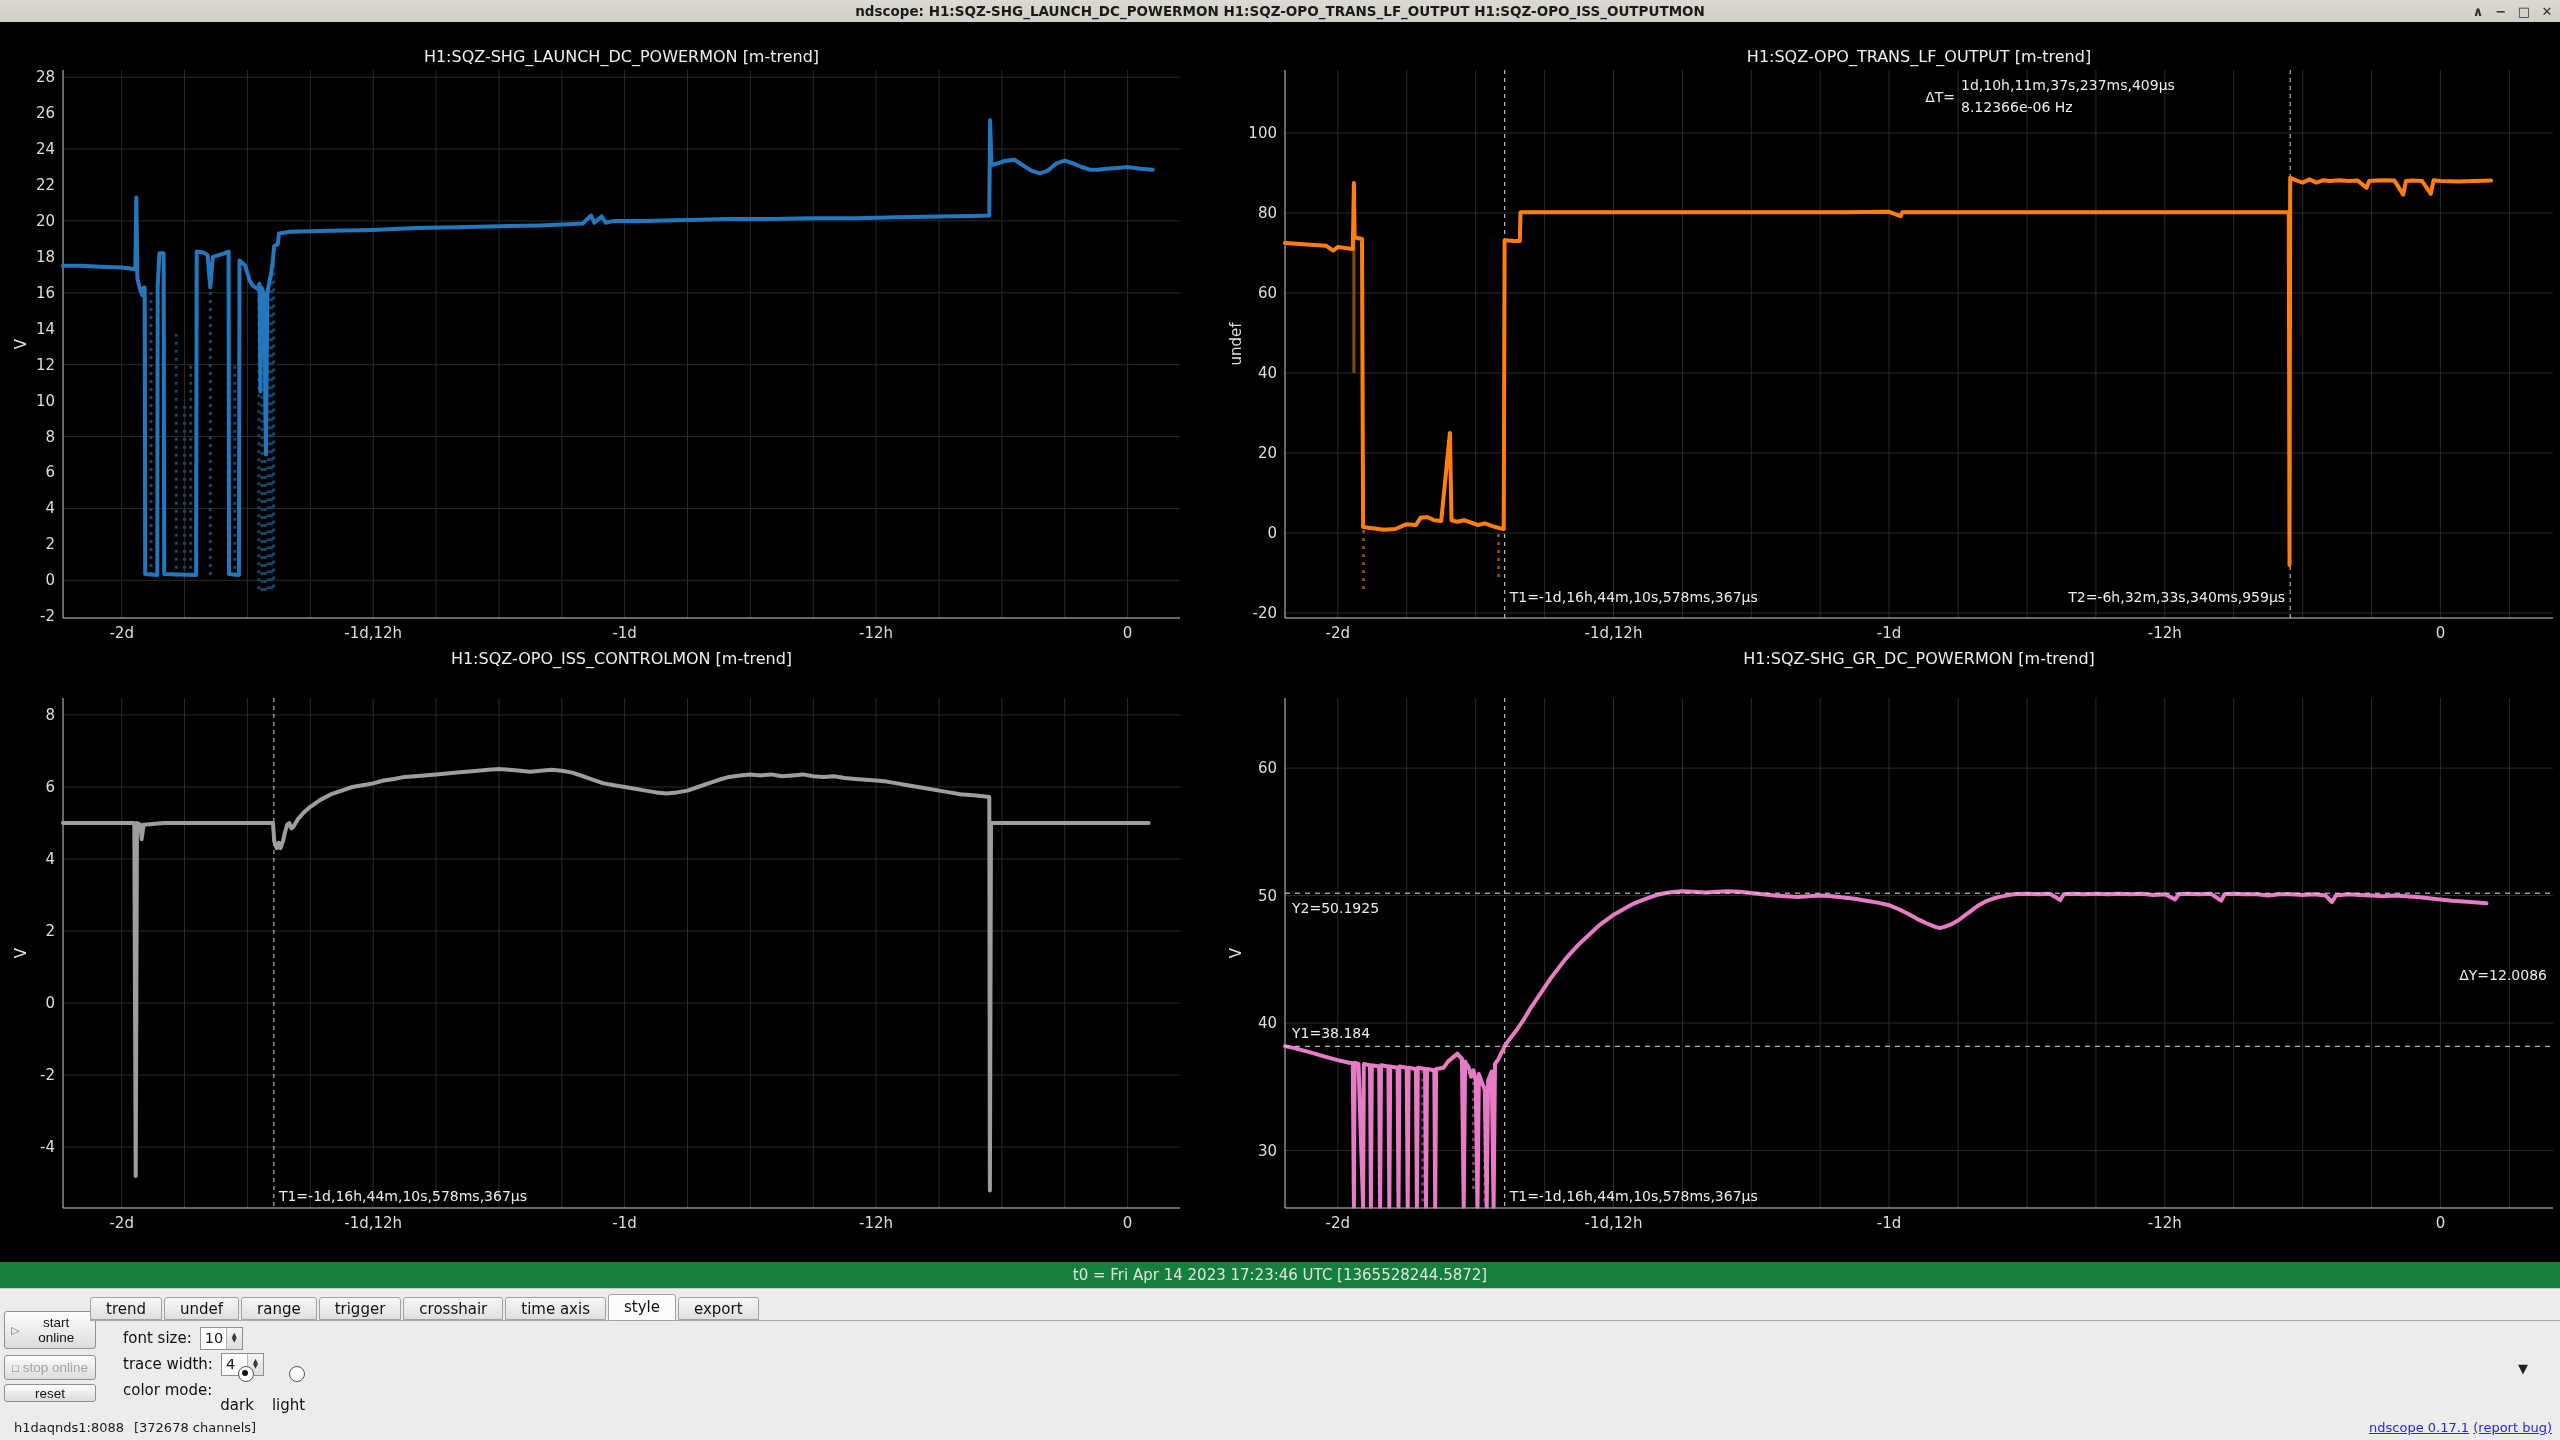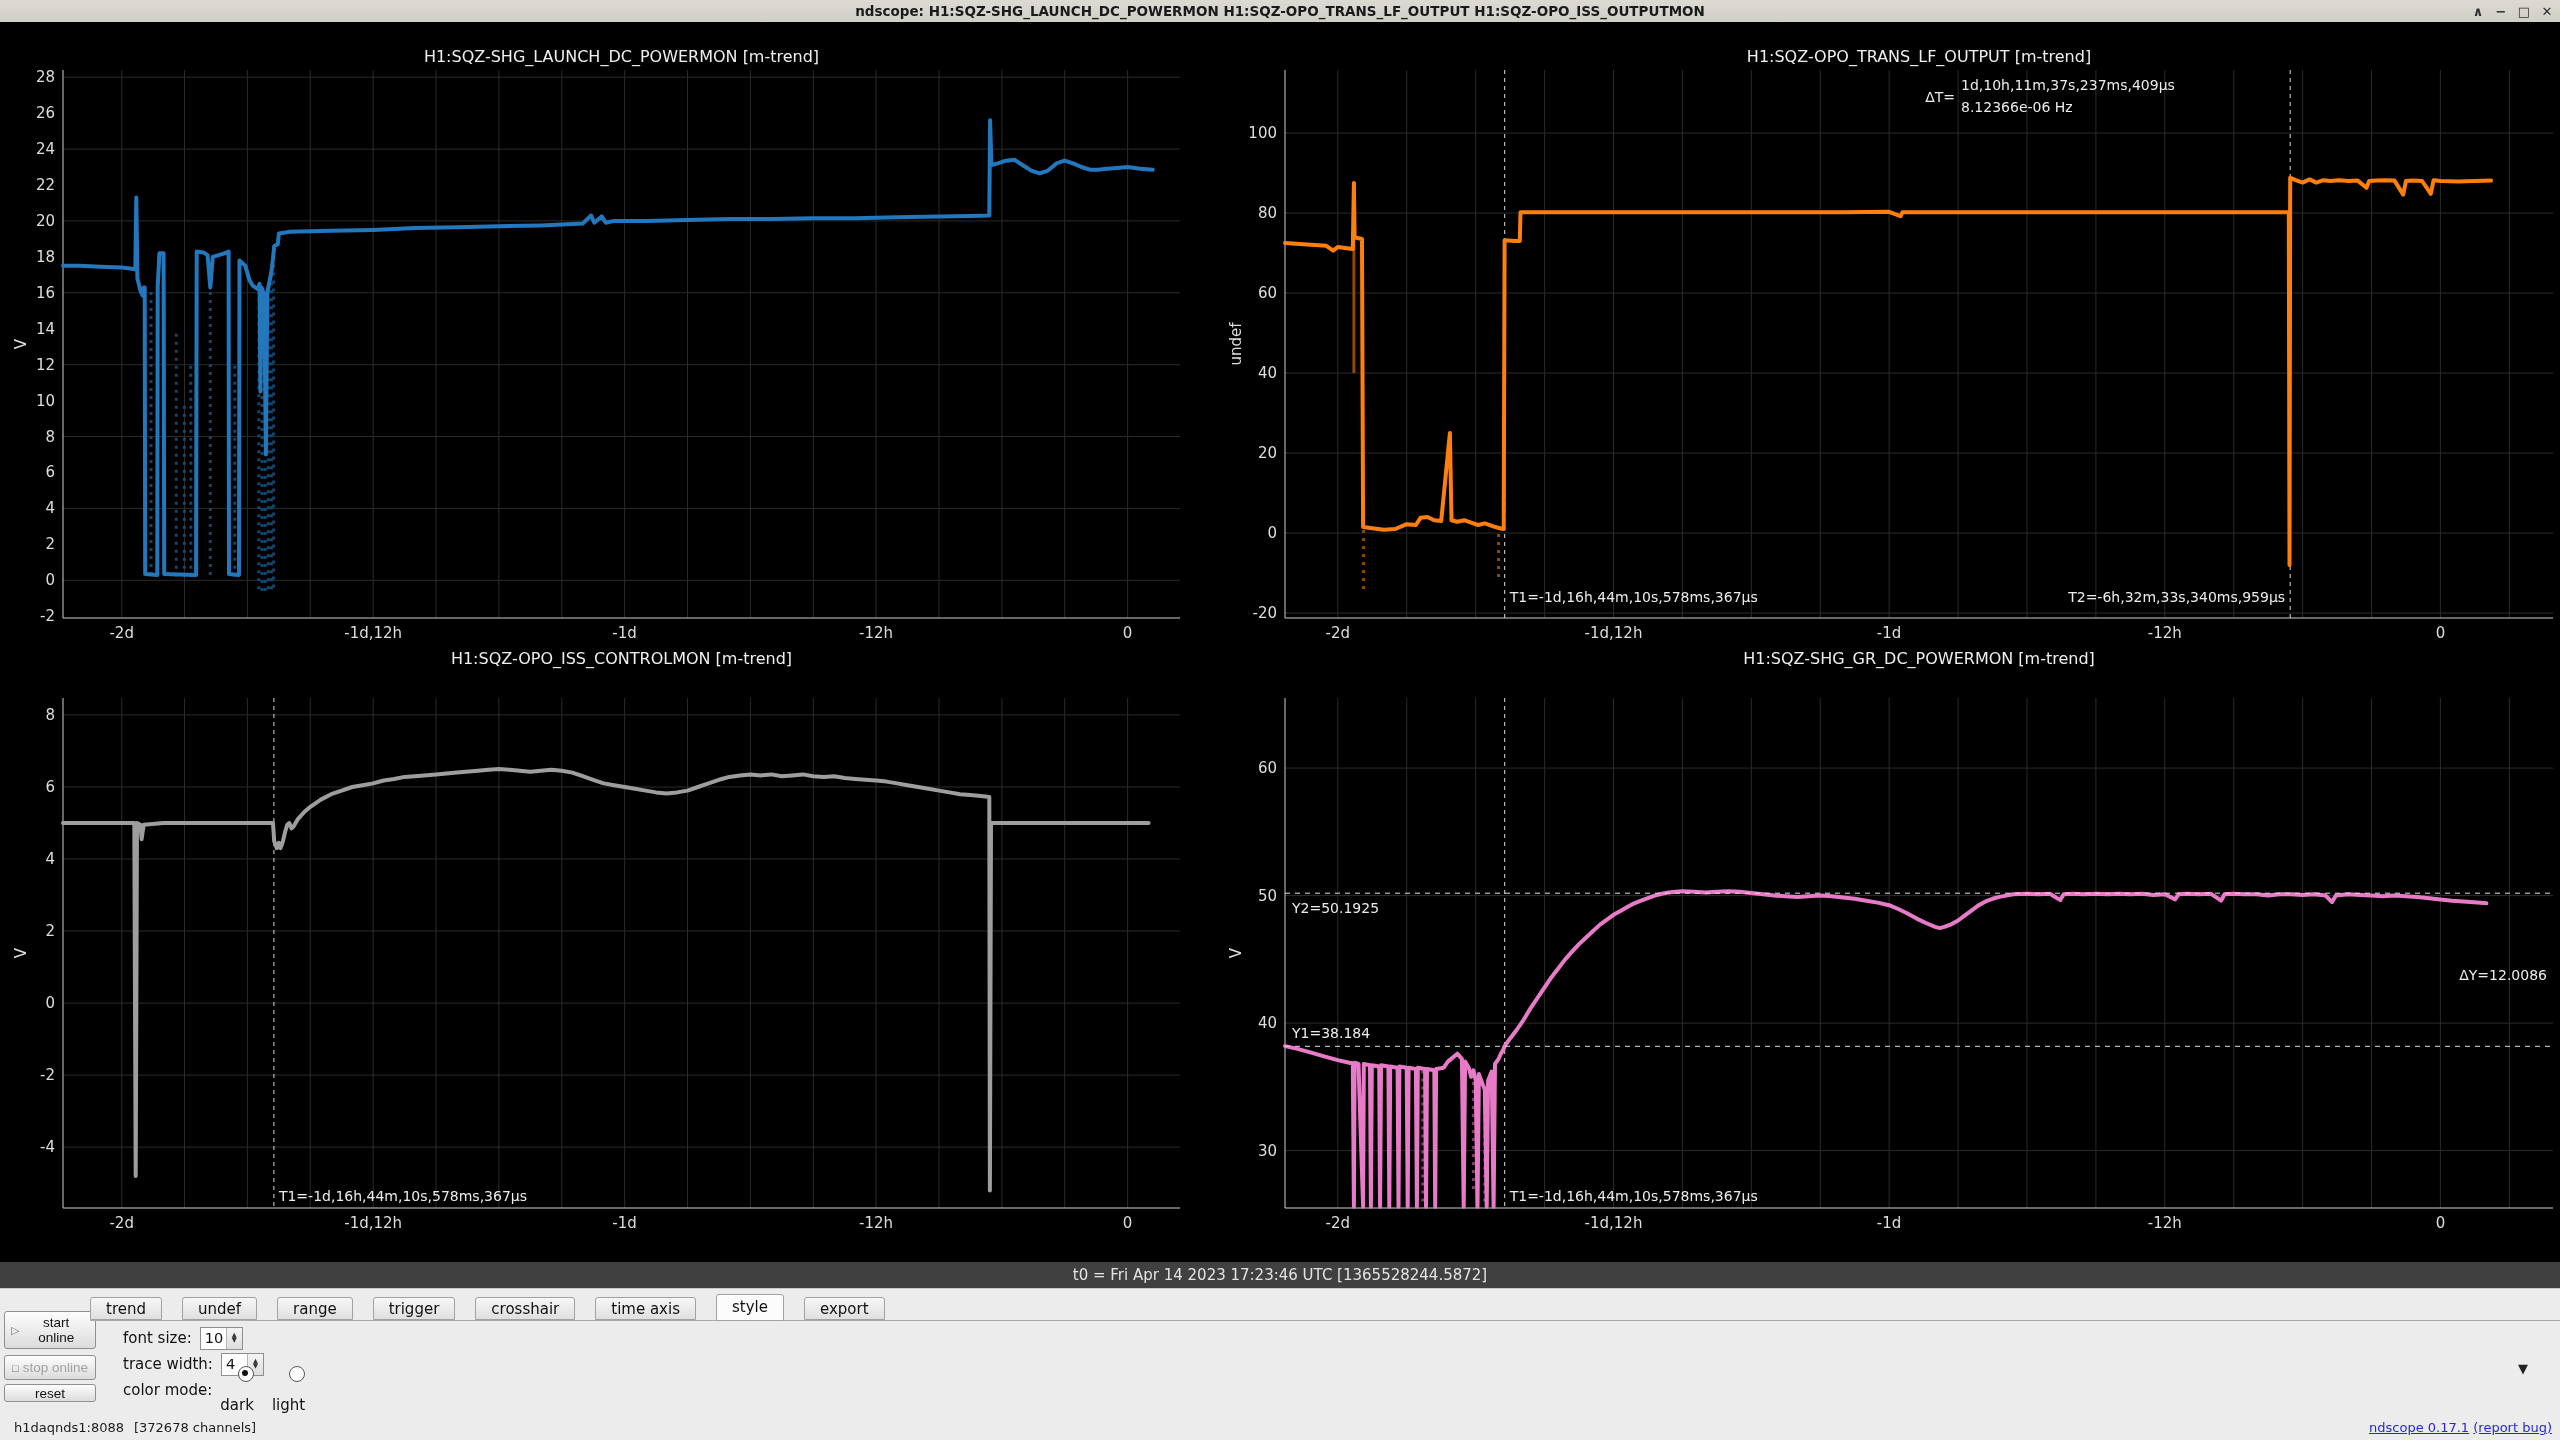--- a/index.html
+++ b/index.html
@@ -10,36 +10,36 @@
     display:flex;align-items:center;justify-content:center;}
   #titlebar .title-text{font-size:13.5px;font-weight:bold;color:#1a1a1a;}
   #winbtns{position:absolute;right:6px;top:0;height:22px;display:flex;align-items:center;gap:9px;}
   .winbtn{font-size:13px;font-weight:bold;color:#2f2f2f;width:14px;text-align:center;cursor:default;}
   
   #plots{position:absolute;top:22px;left:0;width:2560px;height:1240px;background:#000;
     display:grid;grid-template-columns:1225px 1335px;grid-template-rows:618px 622px;}
   .plot-cell{position:relative;background:#000;}
   .plot-cell svg{display:block;}
   svg text{font-family:"DejaVu Sans","Liberation Sans",sans-serif;}
-  #t0bar{position:absolute;top:1262px;left:0;width:2560px;height:26px;background:#404040;
+  #t0bar{position:absolute;top:1262px;left:0;width:2560px;height:26px;background:#15803d;
     display:flex;align-items:center;justify-content:center;}
   #t0bar span{color:#e3e3e3;font-size:15px;}
   
   #controls{position:absolute;top:1288px;left:0;width:2560px;height:127px;background:#ececec;border-top:1px solid #c9c9c9;}
   .side-btn{position:absolute;left:4px;width:92px;border:1px solid #909090;border-radius:3px;
     background:linear-gradient(#fdfdfd,#dcdcdc);font-size:13.5px;color:#111;text-align:center;
     display:flex;align-items:center;justify-content:center;gap:4px;cursor:pointer;}
   #btn-start{top:22px;height:38px;}
   #btn-stop{top:66px;height:25px;color:#a2a2a2;}
   #btn-reset{top:95px;height:18px;}
   .btn-ico{font-size:11px;color:#6f6f6f;}
   #tabbar{position:absolute;left:90px;top:6px;right:0;height:25px;border-bottom:1px solid #ababab;
     display:flex;align-items:flex-end;}
   .tab{font-family:inherit;font-size:15px;color:#111;background:linear-gradient(#f7f7f7,#dfdfdf);
-    border:1px solid #a2a2a2;border-radius:3px 3px 0 0;padding:2px 15px 3px 15px;margin-right:20px;
+    border:1px solid #a2a2a2;border-radius:3px 3px 0 0;padding:2px 15px 3px 15px;margin-right:2px;
     height:23px;cursor:pointer;position:relative;}
   .tab.active{background:#fcfcfc;height:27px;margin-bottom:-1px;z-index:2;}
   .form-row{position:absolute;left:95px;height:22px;display:flex;align-items:center;font-size:15px;color:#111;margin-left:28px;}
   #row-fontsize{top:38px;}
   #row-tracewidth{top:64px;}
   #row-colormode{top:90px;}
   .form-label{display:inline-block;margin-right:8px;}
   .spinbox{display:inline-flex;height:21px;border:1px solid #8f8f8f;background:#fff;}
   .spin-value{width:21px;padding-left:4px;font-size:14.5px;display:flex;align-items:center;}
   .spin-arrows{width:15px;border-left:1px solid #b5b5b5;background:linear-gradient(#f4f4f4,#ddd);

